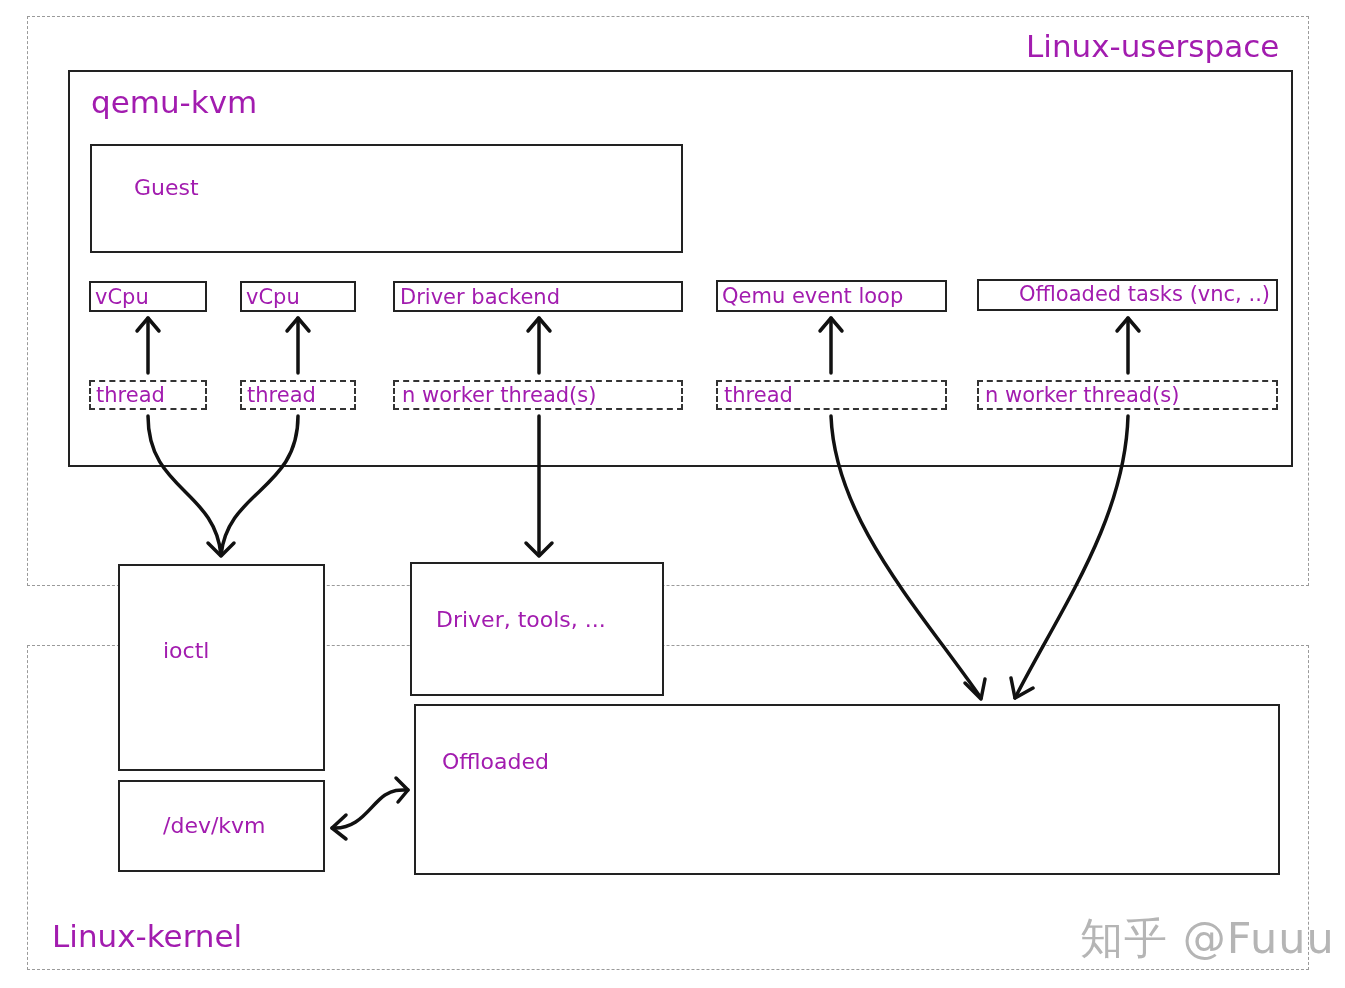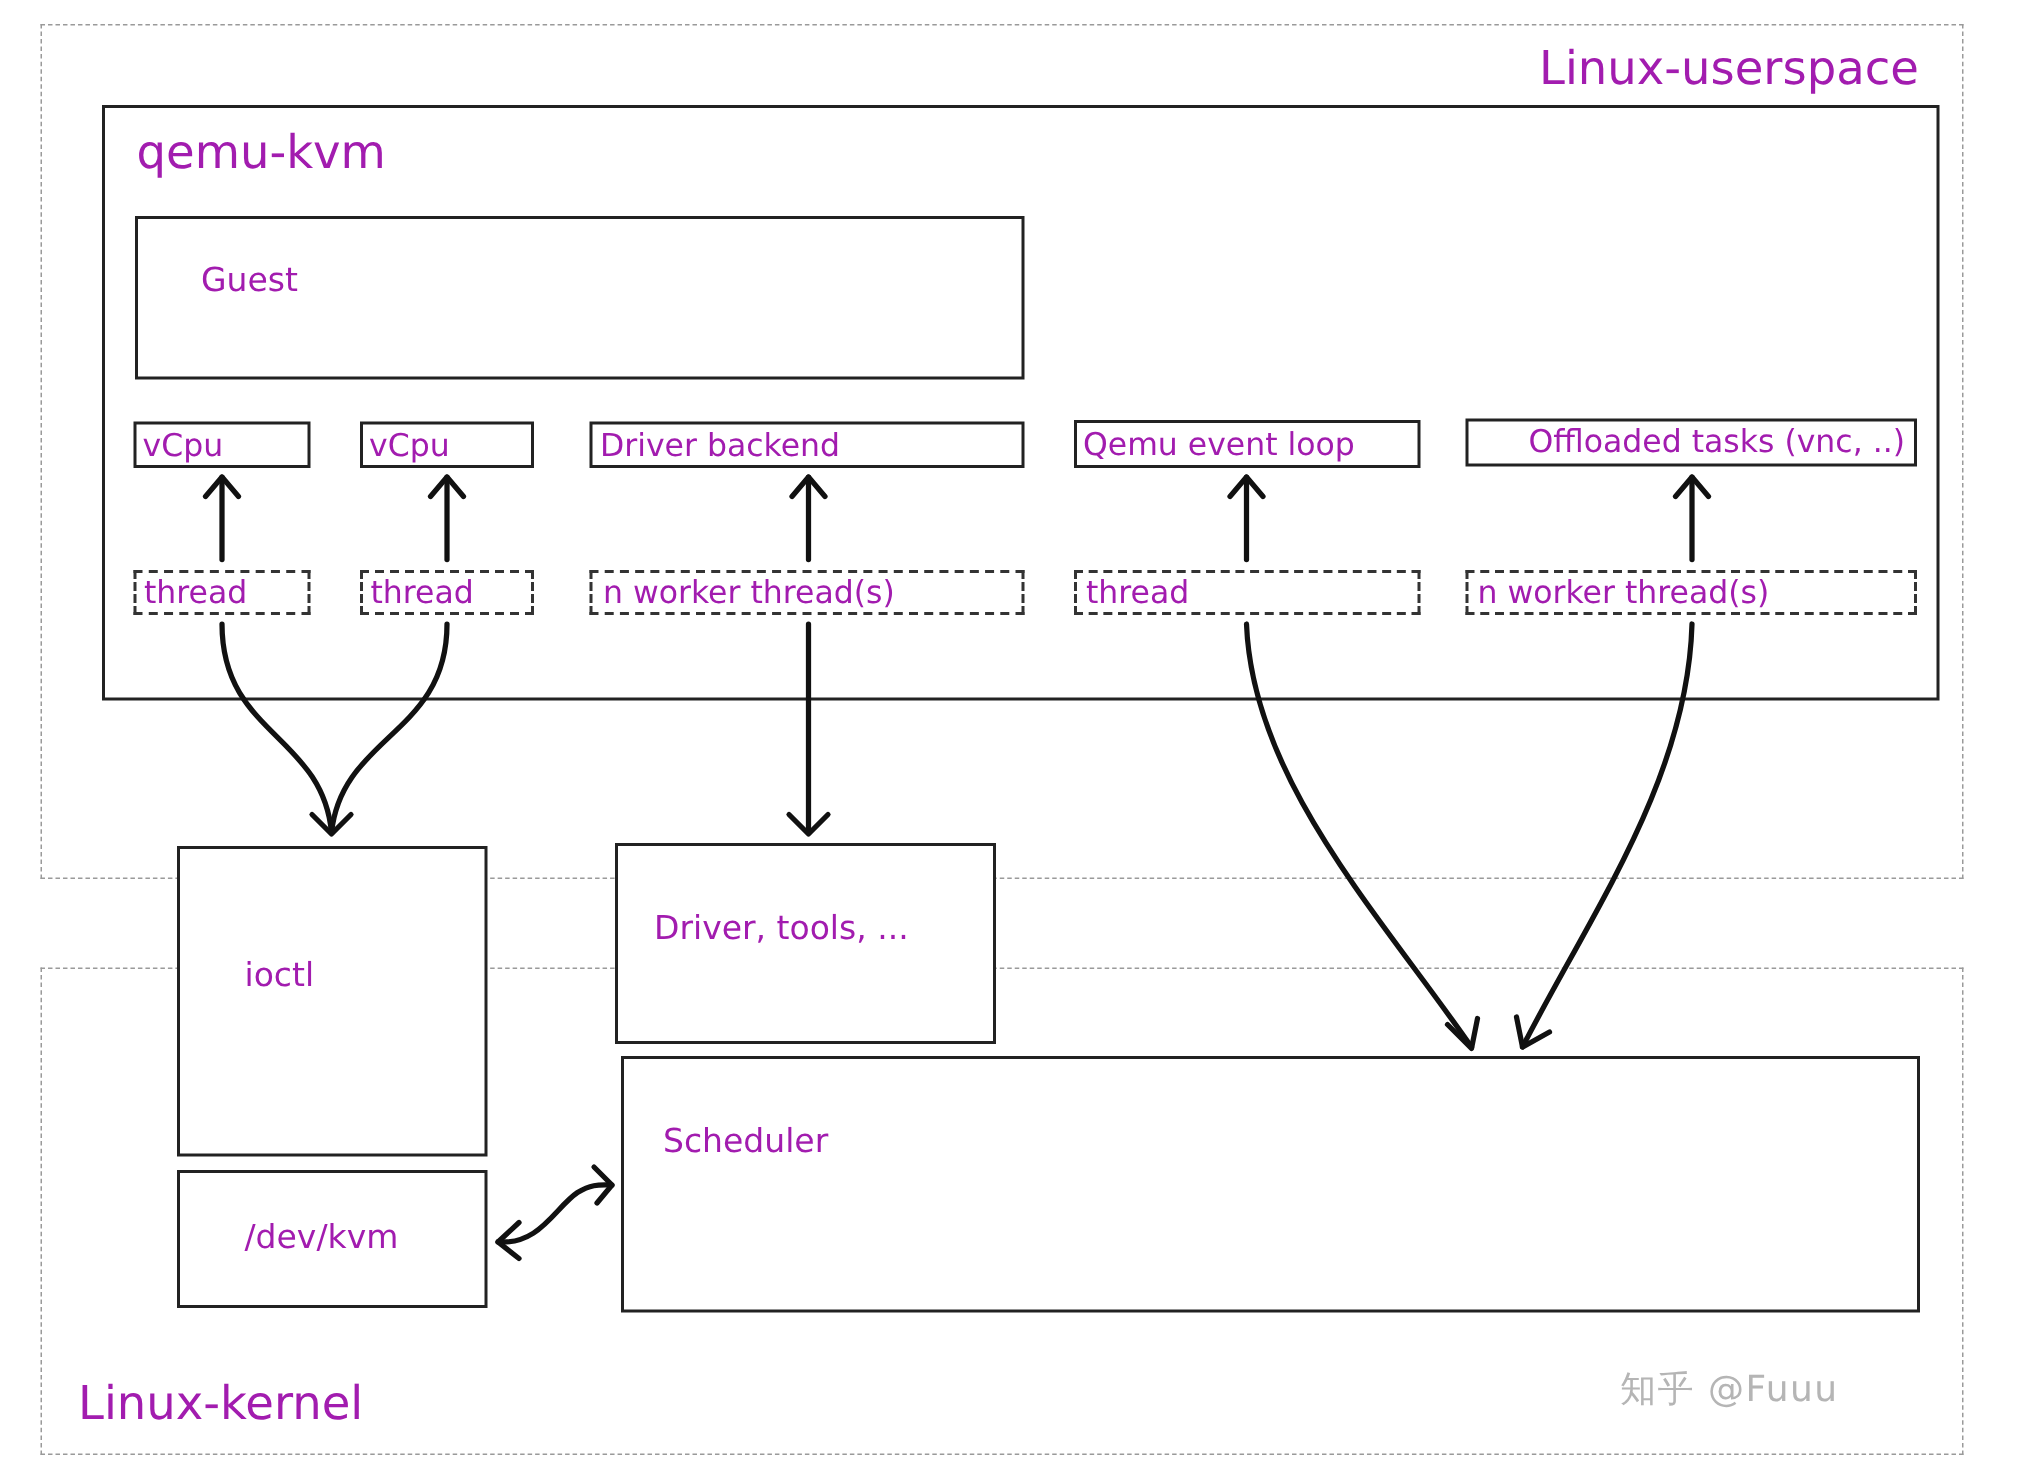--- a/index.html
+++ b/index.html
@@ -7,21 +7,21 @@
          font-family: "DejaVu Sans", sans-serif; color: #111; }
   svg.arrows { position: absolute; left: 0; top: 0; width: 1345px; height: 988px; pointer-events: none; }
   .abs { position: absolute; box-sizing: border-box; }
   .region-dashed { border: 1.5px dashed #9a9a9a; }
   .box { border: 2px solid #222; background: transparent; }
   .box-dashed { border: 2px dashed #333; }
   .lbl { position: absolute; white-space: nowrap; color: #a21caf; }
   .small { font-size: 21px; line-height: 24px; }
   .mid { font-size: 22px; }
   .big { font-size: 31px; }
-  .watermark { color: #b5b5b5; font-size: 24px; letter-spacing: 1px; }
+  .watermark { color: #b5b5b5; font-size: 43px; letter-spacing: 1px; }
 </style>
 </head>
 <body>
 
 <div class="abs region-dashed" style="left:27px; top:16px; width:1282px; height:570px;"></div>
 <div class="lbl big" style="left:1026px; top:28px;">Linux-userspace</div>
 
 <div class="abs region-dashed" style="left:27px; top:645px; width:1282px; height:325px;"></div>
 <div class="lbl big" style="left:52px; top:918px;">Linux-kernel</div>
 
@@ -64,21 +64,21 @@
 <div class="abs box" style="left:118px; top:564px; width:207px; height:207px; background:#fff;"></div>
 <div class="lbl mid" style="left:163px; top:638px;">ioctl</div>
 
 <div class="abs box" style="left:118px; top:780px; width:207px; height:92px;"></div>
 <div class="lbl mid" style="left:163px; top:813px;">/dev/kvm</div>
 
 <div class="abs box" style="left:410px; top:562px; width:254px; height:134px; background:#fff;"></div>
 <div class="lbl mid" style="left:436px; top:607px;">Driver, tools, ...</div>
 
 <div class="abs box" style="left:414px; top:704px; width:866px; height:171px;"></div>
-<div class="lbl mid" style="left:442px; top:749px;">Scheduler</div>
+<div class="lbl mid" style="left:442px; top:749px;">Offloaded</div>
 
 <div class="lbl watermark" style="left:1080px; top:910px;">知乎 @Fuuu</div>
 
 <svg class="arrows" viewBox="0 0 1345 988">
   <g fill="none" stroke="#111" stroke-width="3.5" stroke-linecap="round" stroke-linejoin="round">
 
     <g>
       <line x1="148" y1="373" x2="148" y2="318"></line>
       <polyline points="137,331 148,318 159,331"></polyline>
     </g>

